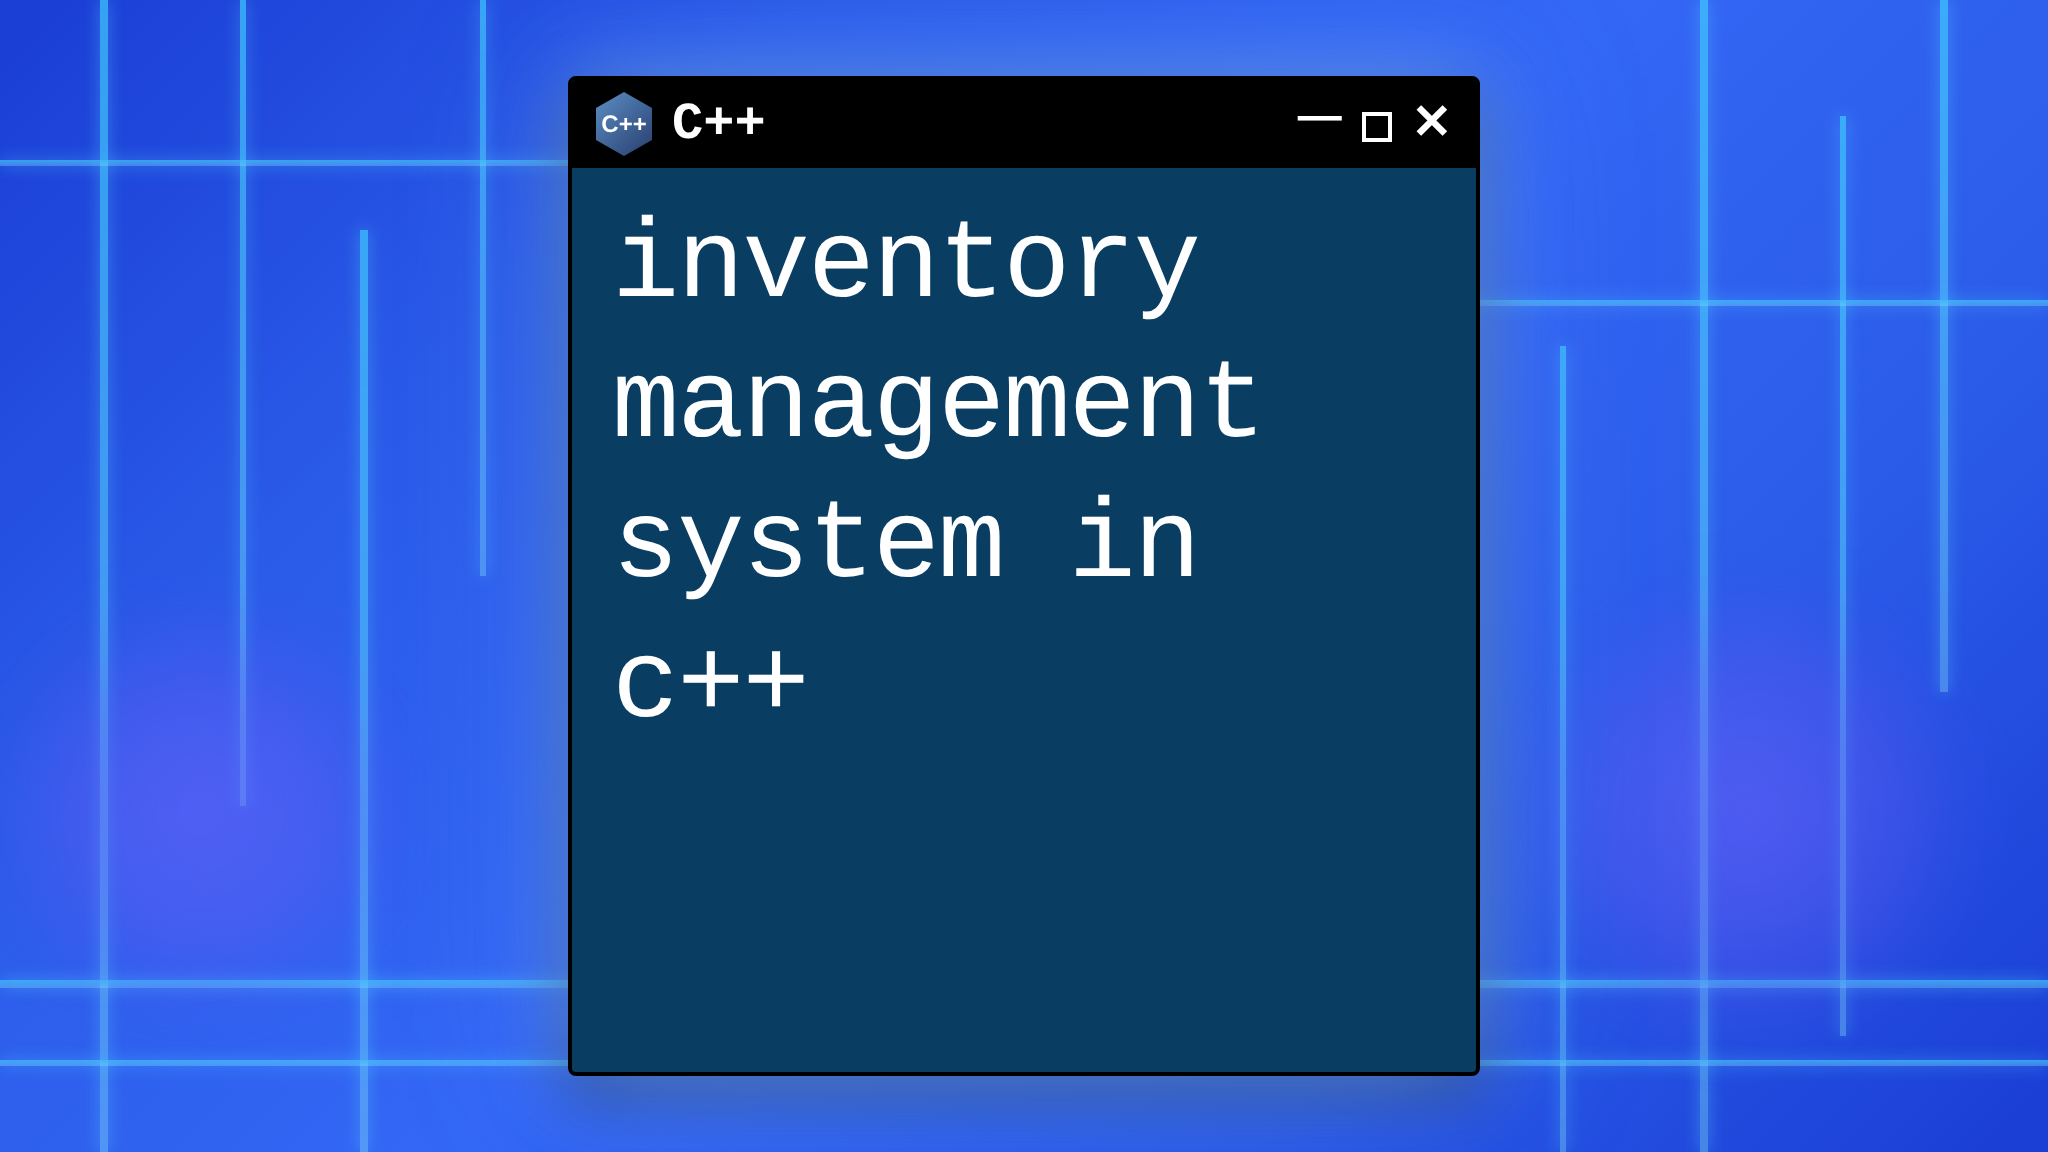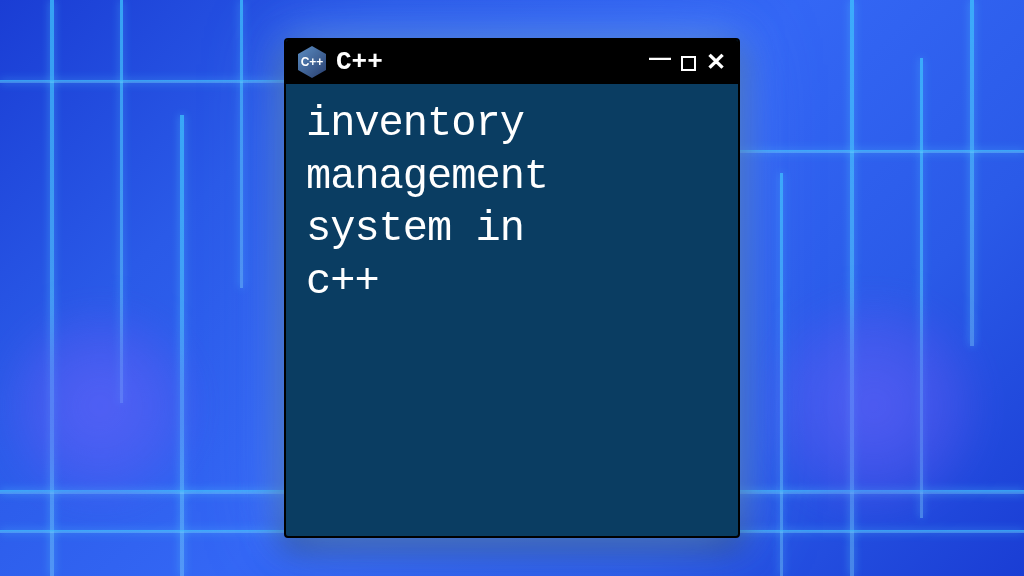--- a/index.html
+++ b/index.html
@@ -140,21 +140,21 @@
       display: inline-block;
       transform: translateY(2px);
     }
     
     .close { font-size: 24px; }
     
     .content {
       flex: 1;
       padding: 14px 20px;
       color: #fff;
-      font-size: 42px;
+      font-size: 56px;
       font-family: 'Courier New', monospace;
       line-height: 1.25;
       white-space: pre-wrap;
       word-break: break-word;
       letter-spacing: -1px;
     }
   </style>
 </head>
 <body>
 

